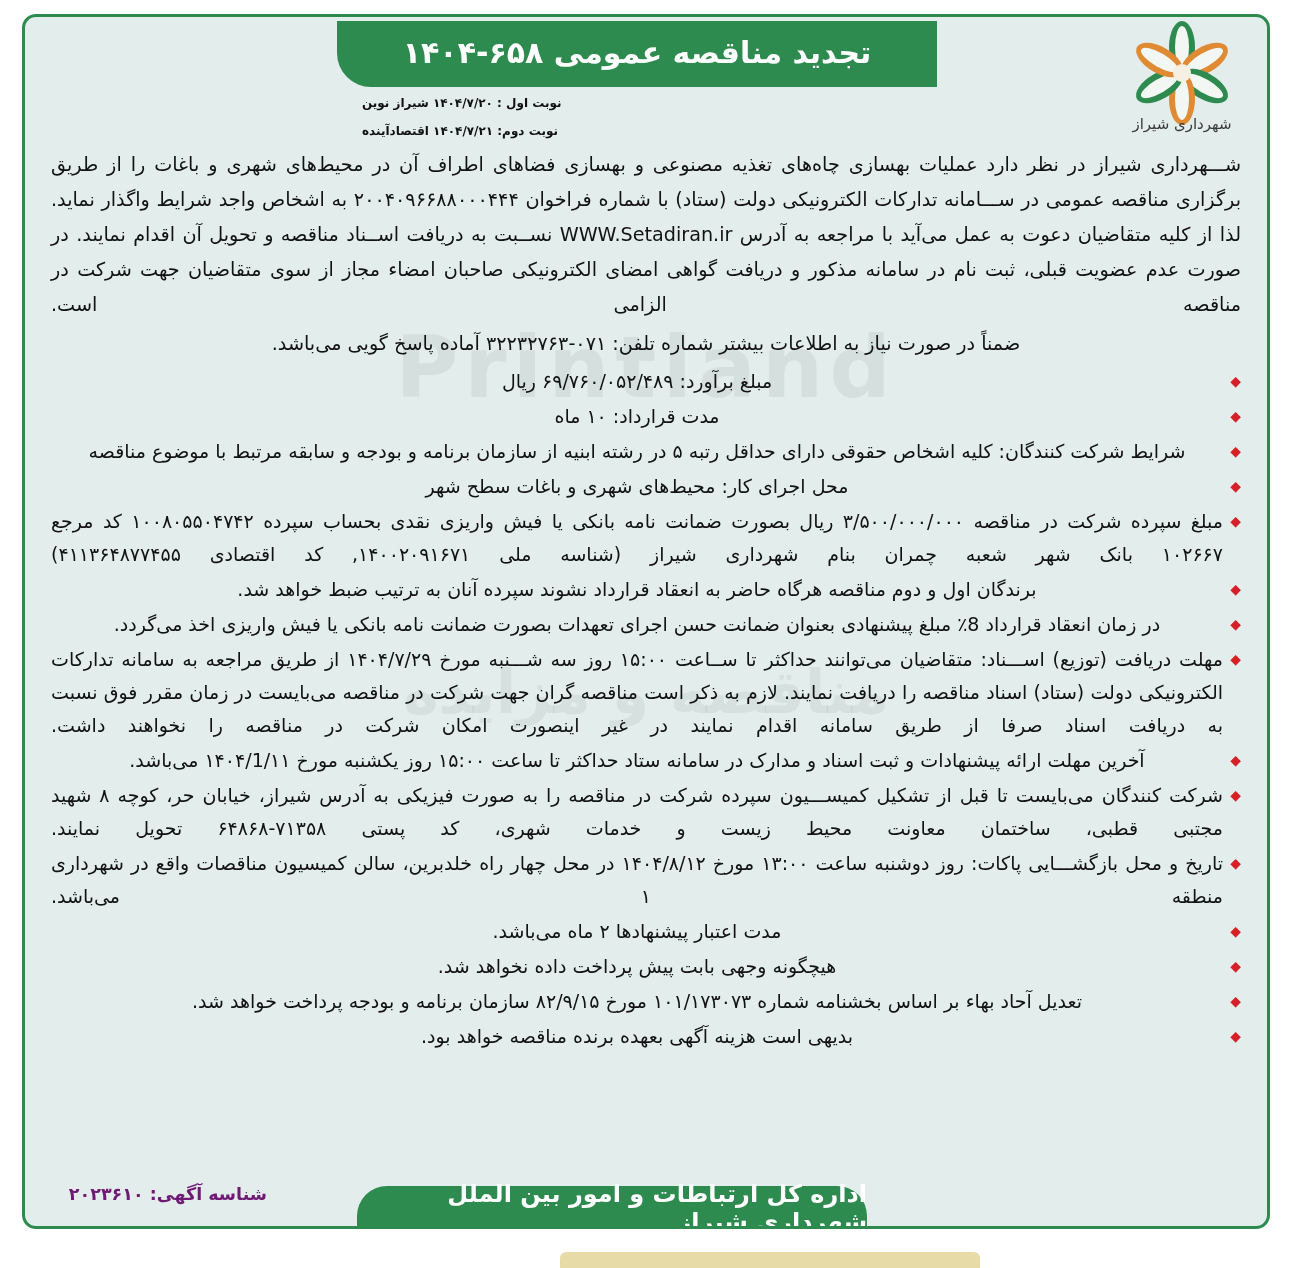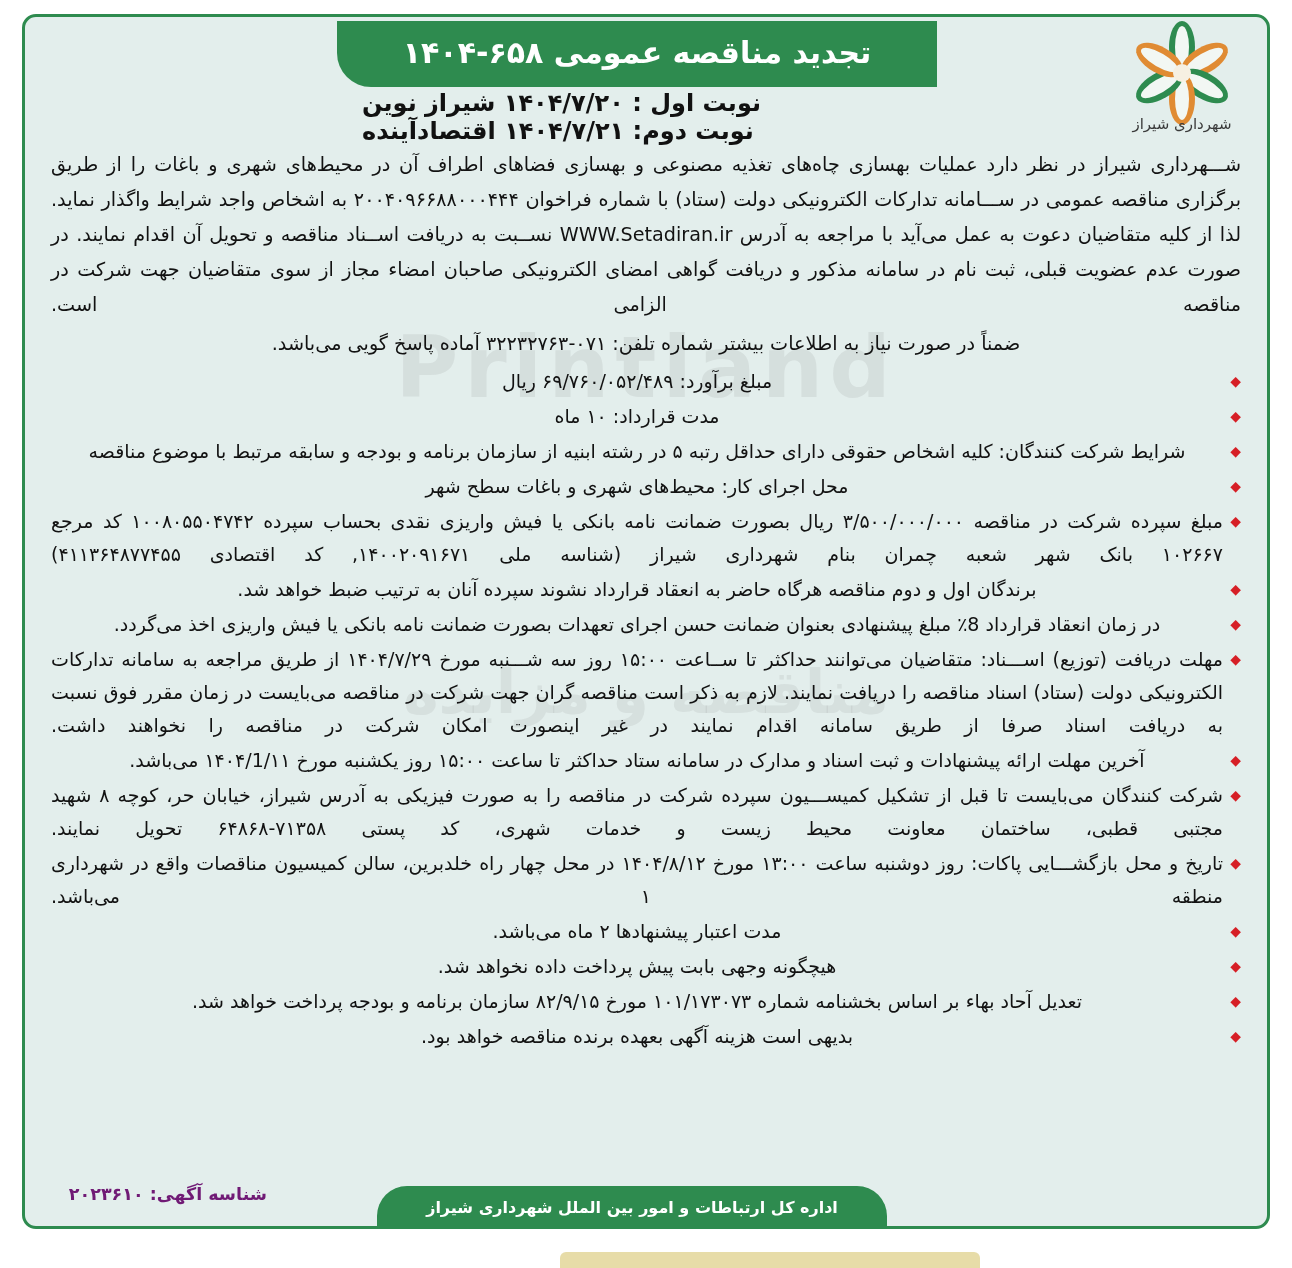--- a/index.html
+++ b/index.html
@@ -108,21 +108,21 @@
 
   .issues {
     position: absolute;
     right: 345px;
     top: 72px;
     text-align: left;
     width: 560px;
     color: #111;
   }
   .issue-line {
-    font-size: 24px;
+    font-size: 12px;
     font-weight: bold;
     line-height: 28px;
     text-align: left;
     direction: rtl;
   }
 
   
   .body-wrap {
     padding: 4px 26px 0 26px;
     color: #121212;
@@ -166,31 +166,31 @@
   
   .footer {
     position: absolute;
     right: 0;
     bottom: 0;
     width: 100%;
     height: 54px;
   }
   .footer-ribbon {
     position: absolute;
-    right: 380px;
+    right: 400px;
     bottom: 0;
     width: 510px;
     height: 40px;
     background: #2e8b4f;
     border-radius: 30px 30px 0 0;
     color: #fff;
     display: flex;
     align-items: center;
     justify-content: center;
-    font-size: 16px;
+    font-size: 24px;
     font-weight: bold;
     box-sizing: border-box;
     padding-top: 3px;
   }
   .ad-id {
     position: absolute;
     right: 1000px;
     bottom: 22px;
     font-size: 17.5px;
     font-weight: bold;

